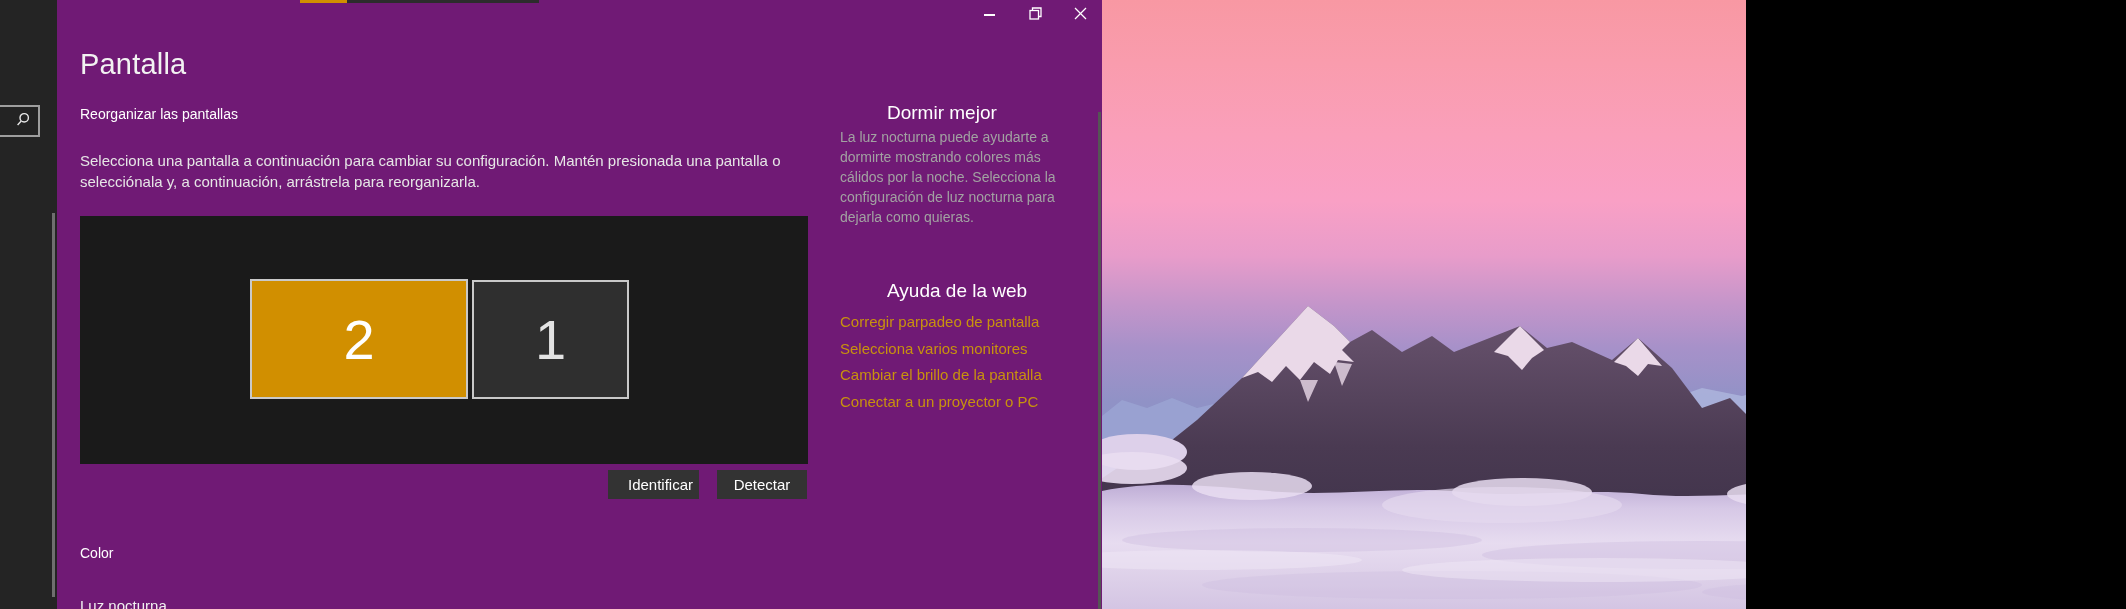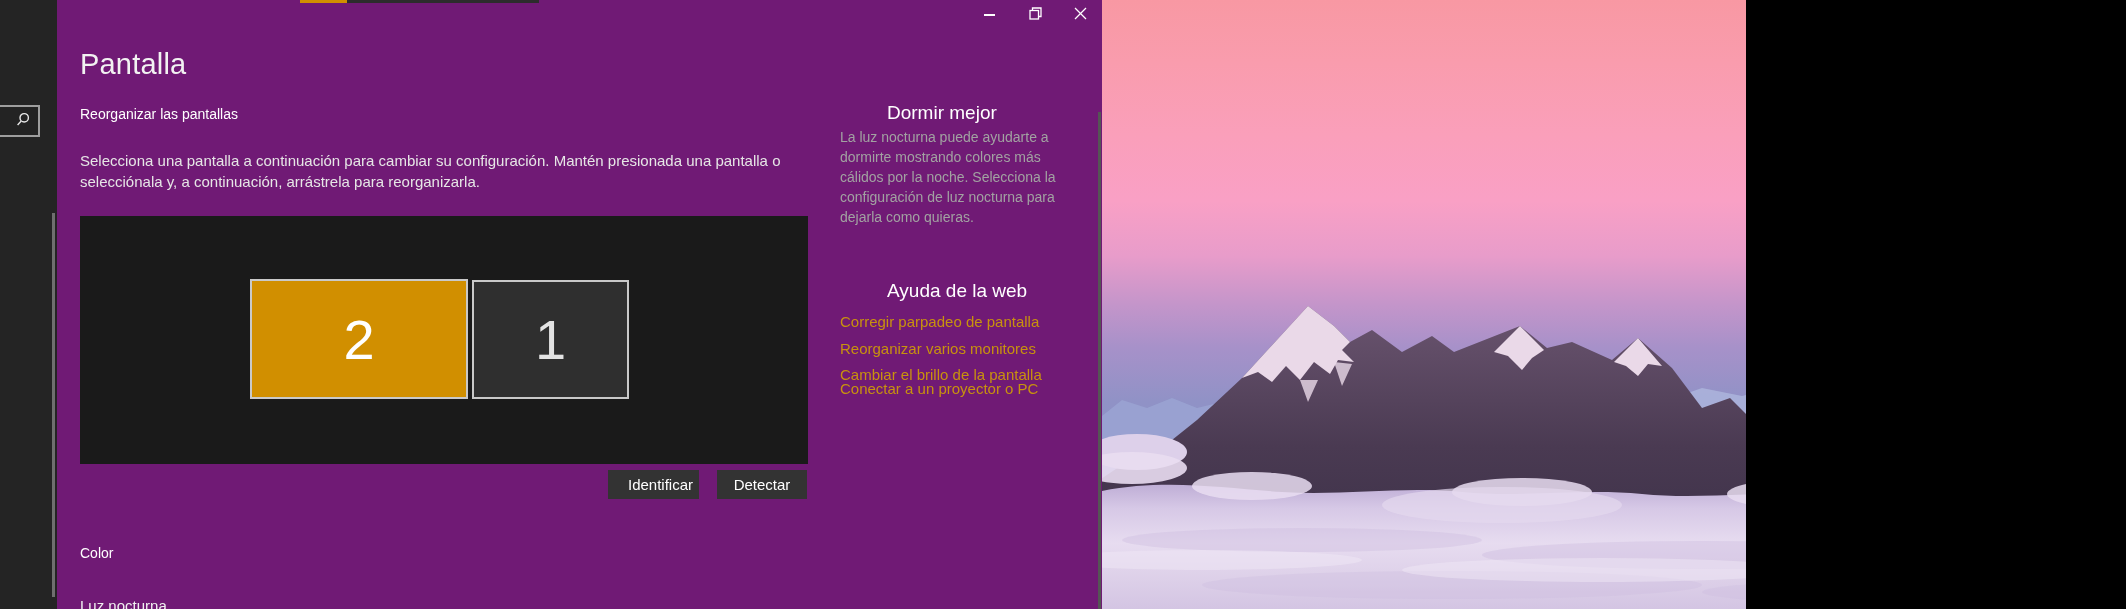--- a/index.html
+++ b/index.html
@@ -39,21 +39,21 @@
   .monitor-1 .monitor-num{color:#e3e3e3;}
   .btn-row-btn{position:absolute;top:470px;height:29px;background:#333;border:none;color:#fff;
     font-size:15px;font-family:"Liberation Sans",sans-serif;padding:0;text-align:center;}
   .btn-identify{left:608px;width:91px;padding-left:14px;}
   .btn-detect{left:717px;width:90px;}
   
   .help-h{position:absolute;left:887px;font-size:19px;font-weight:400;color:#fff;}
   .h-sleep{top:102px;} .h-web{top:280px;}
   .sleep-body{position:absolute;left:840px;top:127px;width:236px;font-size:14px;line-height:20px;color:#a2a2a2;}
   .web-link{position:absolute;left:840px;font-size:15px;color:#c8920e;text-decoration:none;display:block;}
-  .link-0{top:313px;} .link-1{top:340px;} .link-2{top:366px;} .link-3{top:380px;text-align:center;}
+  .link-0{top:313px;} .link-1{top:340px;} .link-2{top:366px;} .link-3{top:393px;text-align:center;}
   .main-scrollbar{position:absolute;left:1098px;top:112px;width:3px;height:497px;background:#555;}
   
   .wallpaper{position:absolute;left:1102px;top:0;width:1024px;height:609px;}
   .wallpaper svg{display:block;}
 </style>
 </head>
 <body>
 
 <div id="screen">
 
@@ -108,21 +108,21 @@
   <button class="btn-row-btn btn-identify">Identificar</button>
   <button class="btn-row-btn btn-detect">Detectar</button>
 
   <div class="section-h h-color">Color</div>
   <div class="night-label">Luz nocturna</div>
 
   <div class="help-h h-sleep">Dormir mejor</div>
   <div class="sleep-body">La luz nocturna puede ayudarte a dormirte mostrando colores más cálidos por la noche. Selecciona la configuración de luz nocturna para dejarla como quieras.</div>
   <div class="help-h h-web">Ayuda de la web</div>
   <a href="#" class="web-link link-0">Corregir parpadeo de pantalla</a>
-  <a href="#" class="web-link link-1">Reorganizar varios monitores</a>
+  <a href="#" class="web-link link-1">Selecciona varios monitores</a>
   <a href="#" class="web-link link-2">Cambiar el brillo de la pantalla</a>
   <a href="#" class="web-link link-3">Conectar a un proyector o PC</a>
 
   <div class="main-scrollbar"></div>
 
   <div class="wallpaper">
     <svg width="1024" height="609" viewBox="0 0 1024 609">
       <defs>
         <linearGradient id="sky" x1="0" y1="0" x2="0" y2="1">
           <stop offset="0%" stop-color="#f898a3"></stop>

